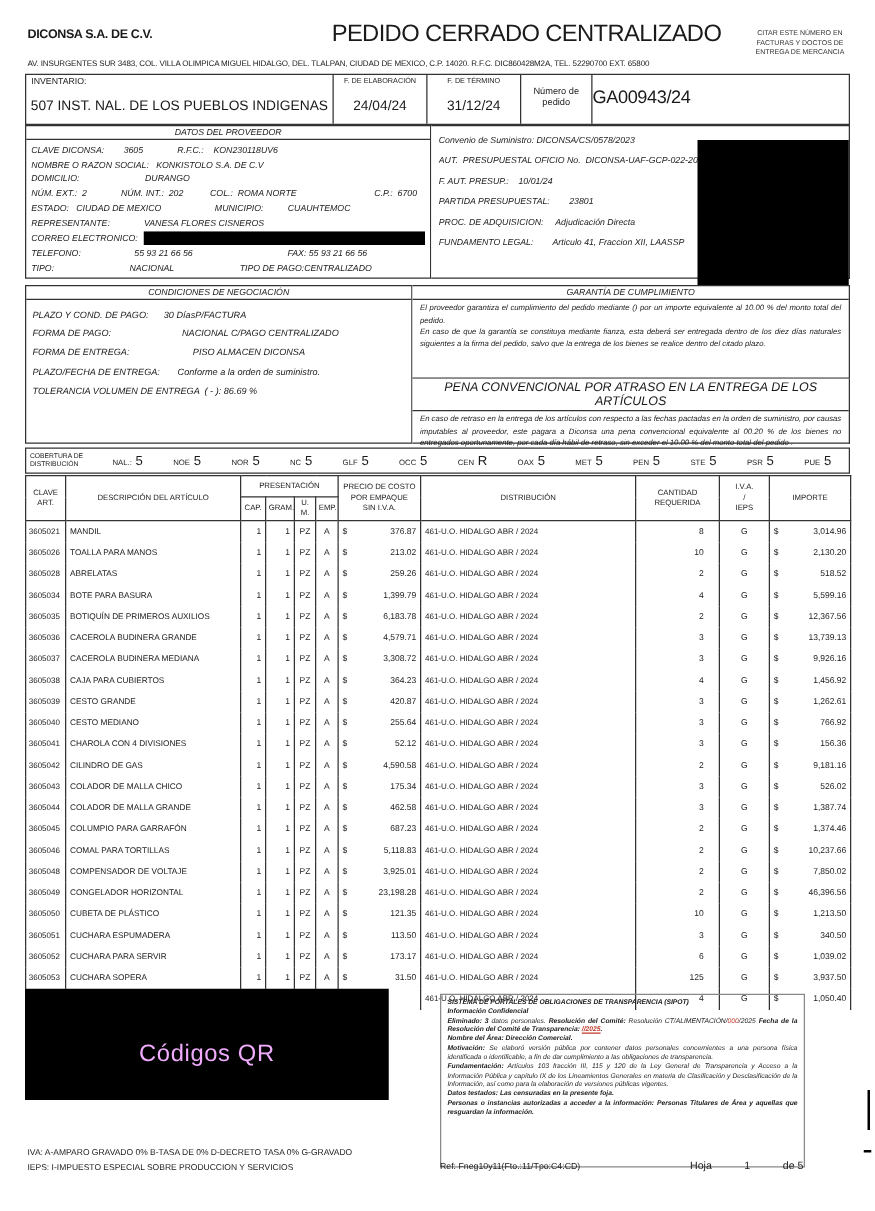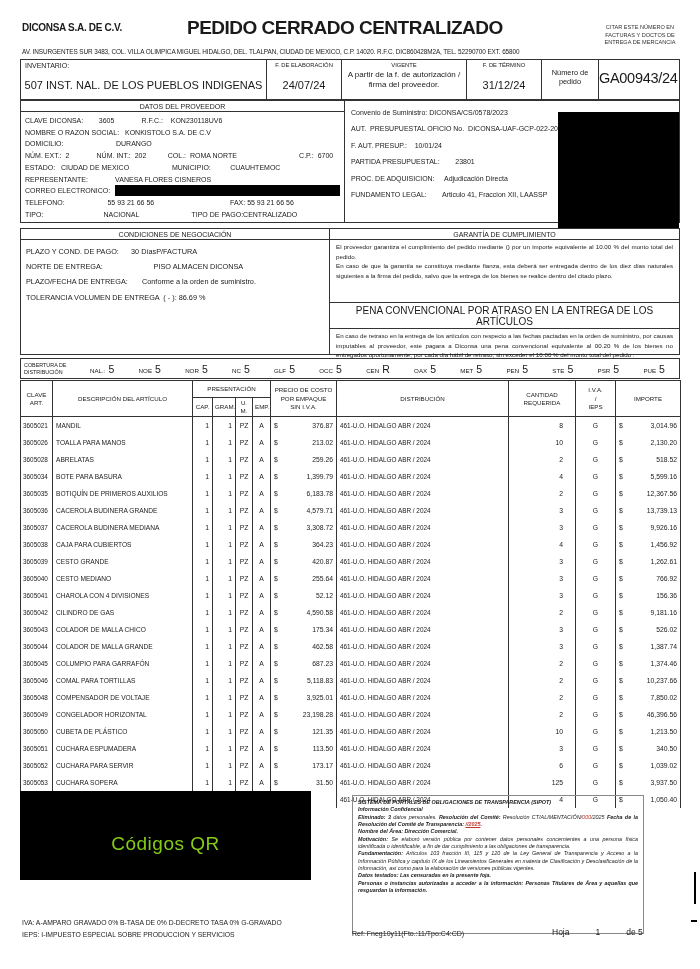--- a/index.html
+++ b/index.html
@@ -2,38 +2,38 @@
 <html><head>
 <meta charset="utf-8">
 <style>
   html,body{margin:0;padding:0;background:#e8e8e8;}
   .page{position:relative;width:700px;height:969px;background:#ffffff;margin:0 auto;
         font-family:"Liberation Sans",sans-serif;color:#1a1a1a;overflow:hidden;}
   .abs{position:absolute;}
 
   
   .company{left:22px;top:22px;font-size:10px;font-weight:bold;letter-spacing:-0.3px;}
-  .doc-title{left:187px;top:17px;width:360px;text-align:left;font-size:19px;font-weight:bold;letter-spacing:-0.5px;}
+  .doc-title{left:217px;top:17px;width:360px;text-align:right;font-size:19px;font-weight:normal;letter-spacing:-0.5px;}
   .cite-note{right:6px;top:24px;width:108px;text-align:center;font-size:5.6px;line-height:7.6px;white-space:pre-line;color:#333;}
   .address{left:22px;top:48px;font-size:6.4px;letter-spacing:-0.1px;}
 
   
   .info-box{left:20px;top:59px;width:660px;height:41px;border:1.5px solid #333;display:flex;box-sizing:border-box;}
   .info-cell{position:relative;box-sizing:border-box;border-left:1px solid #333;}
   .info-cell:first-child{border-left:none;}
   .ic-1{width:245px;} .ic-2{width:75px;} .ic-3{width:125px;} .ic-4{width:75px;} .ic-5{width:57px;} .ic-6{flex:1;}
   .ic-label{position:absolute;top:2px;left:4px;font-size:7px;}
   .ic-label-c{position:absolute;top:2px;left:0;width:100%;text-align:center;font-size:5.8px;}
   .ic-value{position:absolute;top:19px;left:0;width:100%;text-align:center;font-size:11px;}
   .ic-value-sm{position:absolute;top:10px;left:0;width:100%;text-align:center;font-size:8px;line-height:9.6px;padding:0 2px;box-sizing:border-box;}
   .ic-num-label{position:absolute;top:8px;left:0;width:100%;text-align:center;font-size:7.4px;line-height:9px;}
   .ic-big{position:absolute;top:10px;left:0;width:100%;text-align:left;font-size:14.5px;letter-spacing:-0.3px;}
 
   
-  .sec-box{border:1.5px solid #333;box-sizing:border-box;background:#fff;}
+  .sec-box{border:1.5px solid #333;box-sizing:border-box;background:#fff;font-style:italic;}
   .sec-head{text-align:center;font-size:7px;border-bottom:1px solid #333;padding:2px 0 1px 0;}
   .prov-box{left:20px;top:100px;width:325px;height:123px;}
   .pres-box{left:345px;top:100px;width:335px;height:123px;border-left:none;}
   .prov-lines{padding:3px 4px 0 4px;}
   .prov-lines .fline{font-size:7px;line-height:11.7px;white-space:pre;overflow:hidden;}
   .pres-lines{padding:4px 6px 0 6px;}
   .pres-lines .fline{font-size:7px;line-height:16.4px;white-space:pre;overflow:hidden;}
   .redact-bar{display:inline-block;width:228px;height:11px;background:#000;margin-left:5px;vertical-align:-3px;}
   .redact-top{left:558px;top:112px;width:121px;height:117px;background:#000;}
 
@@ -65,21 +65,21 @@
   .items-table .c0{font-size:6.4px;padding-left:2px;}
   .items-table .c1{font-size:6.6px;}
   .items-table .c2,.items-table .c3{text-align:right;}
   .items-table .c4,.items-table .c5,.items-table .c9{text-align:center;}
   .items-table .c7{font-size:6.4px;}
   .items-table .c8{text-align:right;padding-right:12px;}
   .money .cur{float:left;}
   .money .mv{float:right;}
 
   
-  .qr-box{left:20px;top:791px;width:291px;height:89px;background:#000;color:#84cc16;display:flex;
+  .qr-box{left:20px;top:791px;width:291px;height:89px;background:#000;color:#f0abfc;display:flex;
           align-items:center;justify-content:center;font-size:19px;letter-spacing:0.5px;padding-top:16px;box-sizing:border-box;}
   .sipot-box{left:352px;top:795px;width:292px;height:139px;border:1px solid #888;box-sizing:border-box;
              padding:3px 5px;font-style:italic;}
   .sipot-p{font-size:5.4px;line-height:7.35px;text-align:justify;}
   .sipot-p .b{font-weight:bold;}
   .sipot-p .red{color:#c0392b;}
   .sipot-p .u{text-decoration:underline;}
 
   .iva-line{left:22px;top:919px;font-size:6.8px;}
   .ieps-line{left:22px;top:931px;font-size:6.8px;}
@@ -101,25 +101,21 @@
 ENTREGA DE MERCANCIA</div>
   <div class="abs address">AV. INSURGENTES SUR 3483, COL. VILLA OLIMPICA MIGUEL HIDALGO, DEL. TLALPAN, CIUDAD DE MEXICO, C.P. 14020. R.F.C. DIC860428M2A, TEL. 52290700 EXT. 65800</div>
 
   <div class="abs info-box">
     <div class="info-cell ic-1">
       <span class="ic-label">INVENTARIO:</span>
       <span class="ic-value">507 INST. NAL. DE LOS PUEBLOS INDIGENAS</span>
     </div>
     <div class="info-cell ic-2">
       <span class="ic-label-c">F. DE ELABORACIÓN</span>
-      <span class="ic-value">24/07/24</span>
-    </div>
-    <div class="info-cell ic-3">
-      <span class="ic-label-c">VIGENTE</span>
-      <span class="ic-value-sm">A partir de la f. de autorización / firma del proveedor.</span>
+      <span class="ic-value">24/04/24</span>
     </div>
     <div class="info-cell ic-4">
       <span class="ic-label-c">F. DE TÉRMINO</span>
       <span class="ic-value">31/12/24</span>
     </div>
     <div class="info-cell ic-5">
       <span class="ic-num-label">Número de pedido</span>
     </div>
     <div class="info-cell ic-6">
       <span class="ic-big">GA00943/24</span>
@@ -150,21 +146,22 @@
         <div class="fline"><span>PROC. DE ADQUISICION:     Adjudicación Directa</span></div>
         <div class="fline"><span>FUNDAMENTO LEGAL:        Articulo 41, Fraccion XII, LAASSP</span></div>
       </div>
   </div>
   <div class="abs redact-top"></div>
 
   <div class="abs sec-box cond-box">
     <div class="sec-head">CONDICIONES DE NEGOCIACIÓN</div>
     <div class="cond-lines">
         <div class="fline"><span>PLAZO Y COND. DE PAGO:      30 DíasP/FACTURA</span></div>
-        <div class="fline"><span>NORTE DE ENTREGA:                         PISO ALMACEN DICONSA</span></div>
+        <div class="fline"><span>FORMA DE PAGO:                            NACIONAL C/PAGO CENTRALIZADO</span></div>
+        <div class="fline"><span>FORMA DE ENTREGA:                         PISO ALMACEN DICONSA</span></div>
         <div class="fline"><span>PLAZO/FECHA DE ENTREGA:       Conforme a la orden de suministro.</span></div>
         <div class="fline"><span>TOLERANCIA VOLUMEN DE ENTREGA  ( - ): 86.69 %</span></div>
       </div>
   </div>
 
   <div class="abs sec-box gar-box">
     <div class="sec-head">GARANTÍA DE CUMPLIMIENTO</div>
     <div class="para-lines">
         <div class="fline"><span>El proveedor  garantiza el cumplimiento del pedido mediante () por un importe equivalente al  10.00 % del monto total del pedido.</span></div>
         <div class="fline"><span>En caso de que la garantía se constituya mediante fianza, esta deberá ser entregada dentro de los diez días naturales siguientes a la firma del pedido, salvo que la entrega de los bienes se realice dentro del citado plazo.</span></div>

